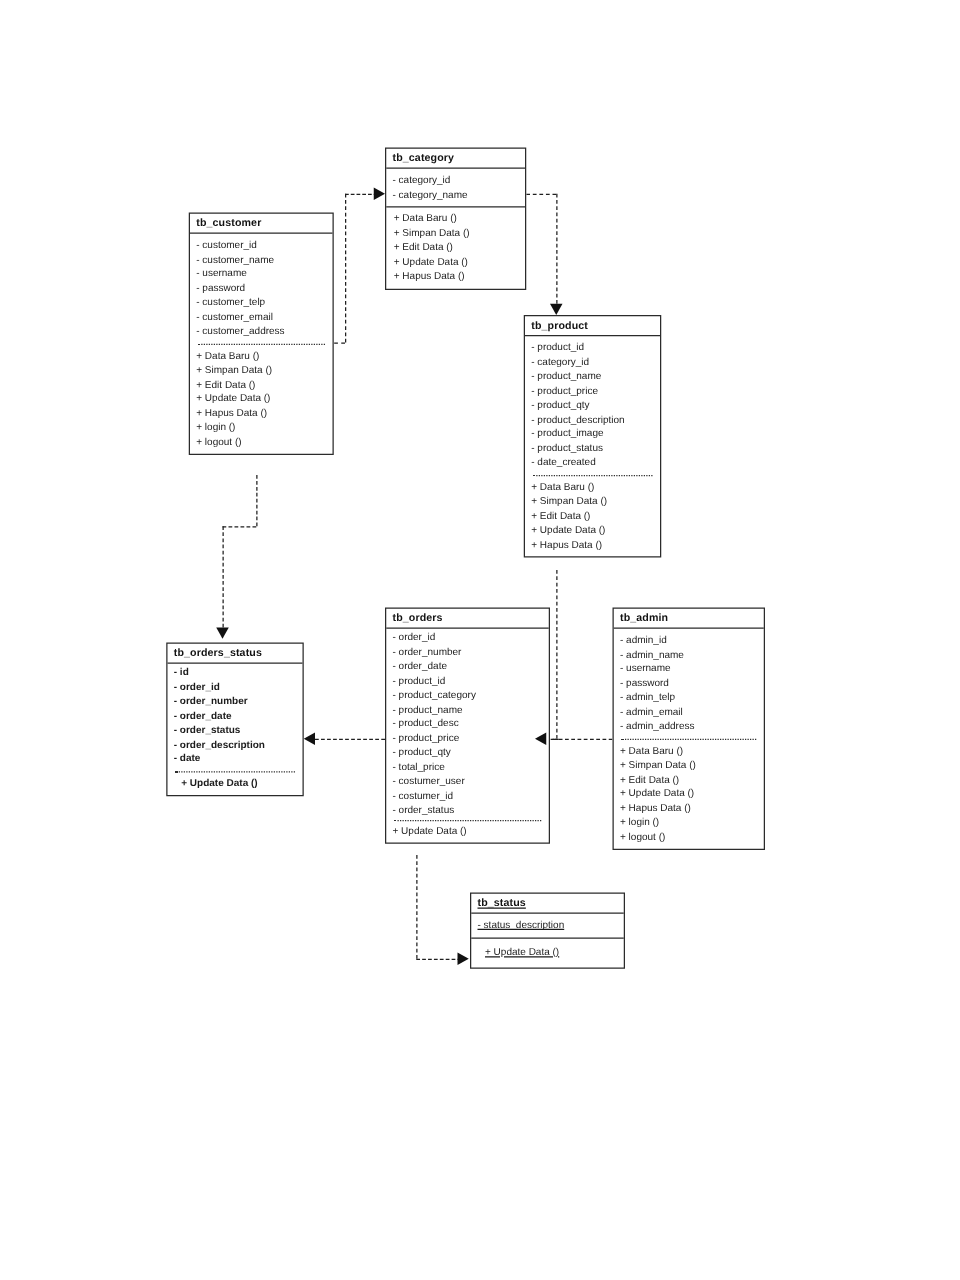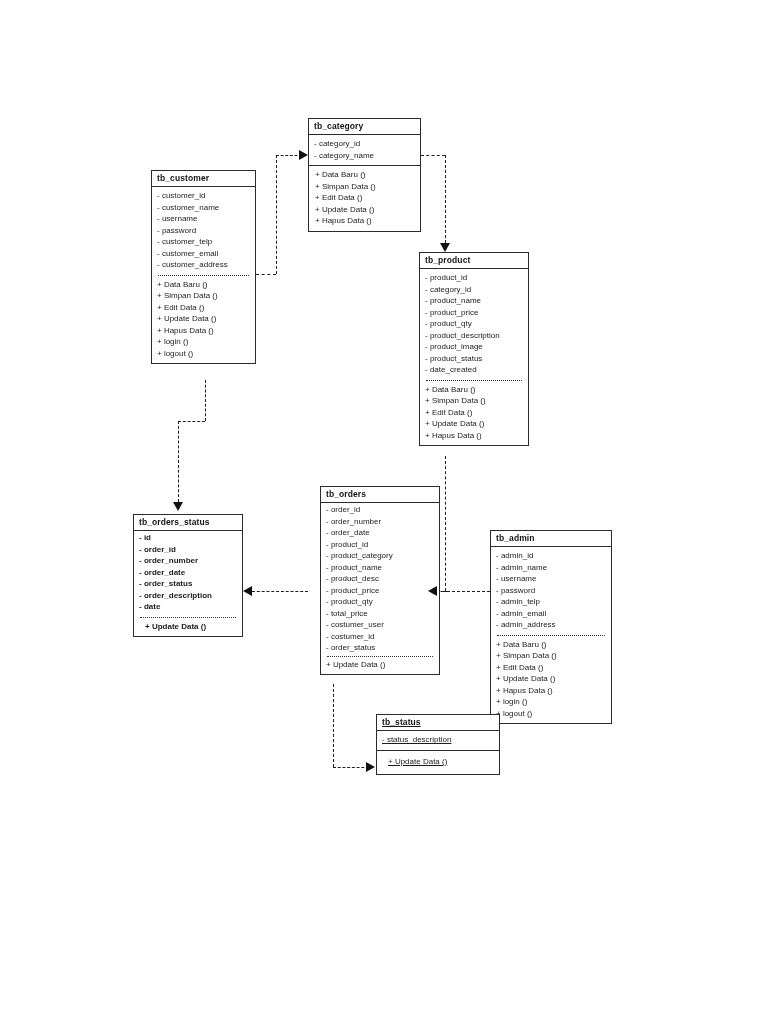--- a/index.html
+++ b/index.html
@@ -139,21 +139,21 @@
     </div>
     <div class="uml-ops">
       <div class="uml-row">+ Data Baru ()</div>
       <div class="uml-row">+ Simpan Data ()</div>
       <div class="uml-row">+ Edit Data ()</div>
       <div class="uml-row">+ Update Data ()</div>
       <div class="uml-row">+ Hapus Data ()</div>
     </div>
   </div>
 
-  <div class="uml-class" style="left:151px; top:170px; width:105px;">
+  <div class="uml-class" style="left:151px; top:170px; width:116px;">
     <div class="uml-title">tb_customer</div>
     <div class="uml-attrs">
       <div class="uml-row">- customer_id</div>
       <div class="uml-row">- customer_name</div>
       <div class="uml-row">- username</div>
       <div class="uml-row">- password</div>
       <div class="uml-row">- customer_telp</div>
       <div class="uml-row">- customer_email</div>
       <div class="uml-row">- customer_address</div>
       <div class="uml-sep"></div>
@@ -181,42 +181,42 @@
       <div class="uml-row">- date_created</div>
       <div class="uml-sep"></div>
       <div class="uml-row">+ Data Baru ()</div>
       <div class="uml-row">+ Simpan Data ()</div>
       <div class="uml-row">+ Edit Data ()</div>
       <div class="uml-row">+ Update Data ()</div>
       <div class="uml-row">+ Hapus Data ()</div>
     </div>
   </div>
 
-  <div class="uml-class" style="left:308px; top:486px; width:120px;margin-left:12px;">
+  <div class="uml-class" style="left:308px; top:486px; width:132px;">
     <div class="uml-title">tb_orders</div>
     <div class="uml-attrs" style="padding-top:1px;">
       <div class="uml-row">- order_id</div>
       <div class="uml-row">- order_number</div>
       <div class="uml-row">- order_date</div>
       <div class="uml-row">- product_id</div>
       <div class="uml-row">- product_category</div>
       <div class="uml-row">- product_name</div>
       <div class="uml-row">- product_desc</div>
       <div class="uml-row">- product_price</div>
       <div class="uml-row">- product_qty</div>
       <div class="uml-row">- total_price</div>
       <div class="uml-row">- costumer_user</div>
       <div class="uml-row">- costumer_id</div>
       <div class="uml-row">- order_status</div>
       <div class="uml-sep" style="margin:2px 2px 2px 1px;"></div>
       <div class="uml-row">+ Update Data ()</div>
     </div>
   </div>
 
-  <div class="uml-class" style="left:490px; top:486px; width:122px;margin-top:44px;">
+  <div class="uml-class" style="left:490px; top:486px; width:122px;">
     <div class="uml-title">tb_admin</div>
     <div class="uml-attrs">
       <div class="uml-row">- admin_id</div>
       <div class="uml-row">- admin_name</div>
       <div class="uml-row">- username</div>
       <div class="uml-row">- password</div>
       <div class="uml-row">- admin_telp</div>
       <div class="uml-row">- admin_email</div>
       <div class="uml-row">- admin_address</div>
       <div class="uml-sep"></div>

